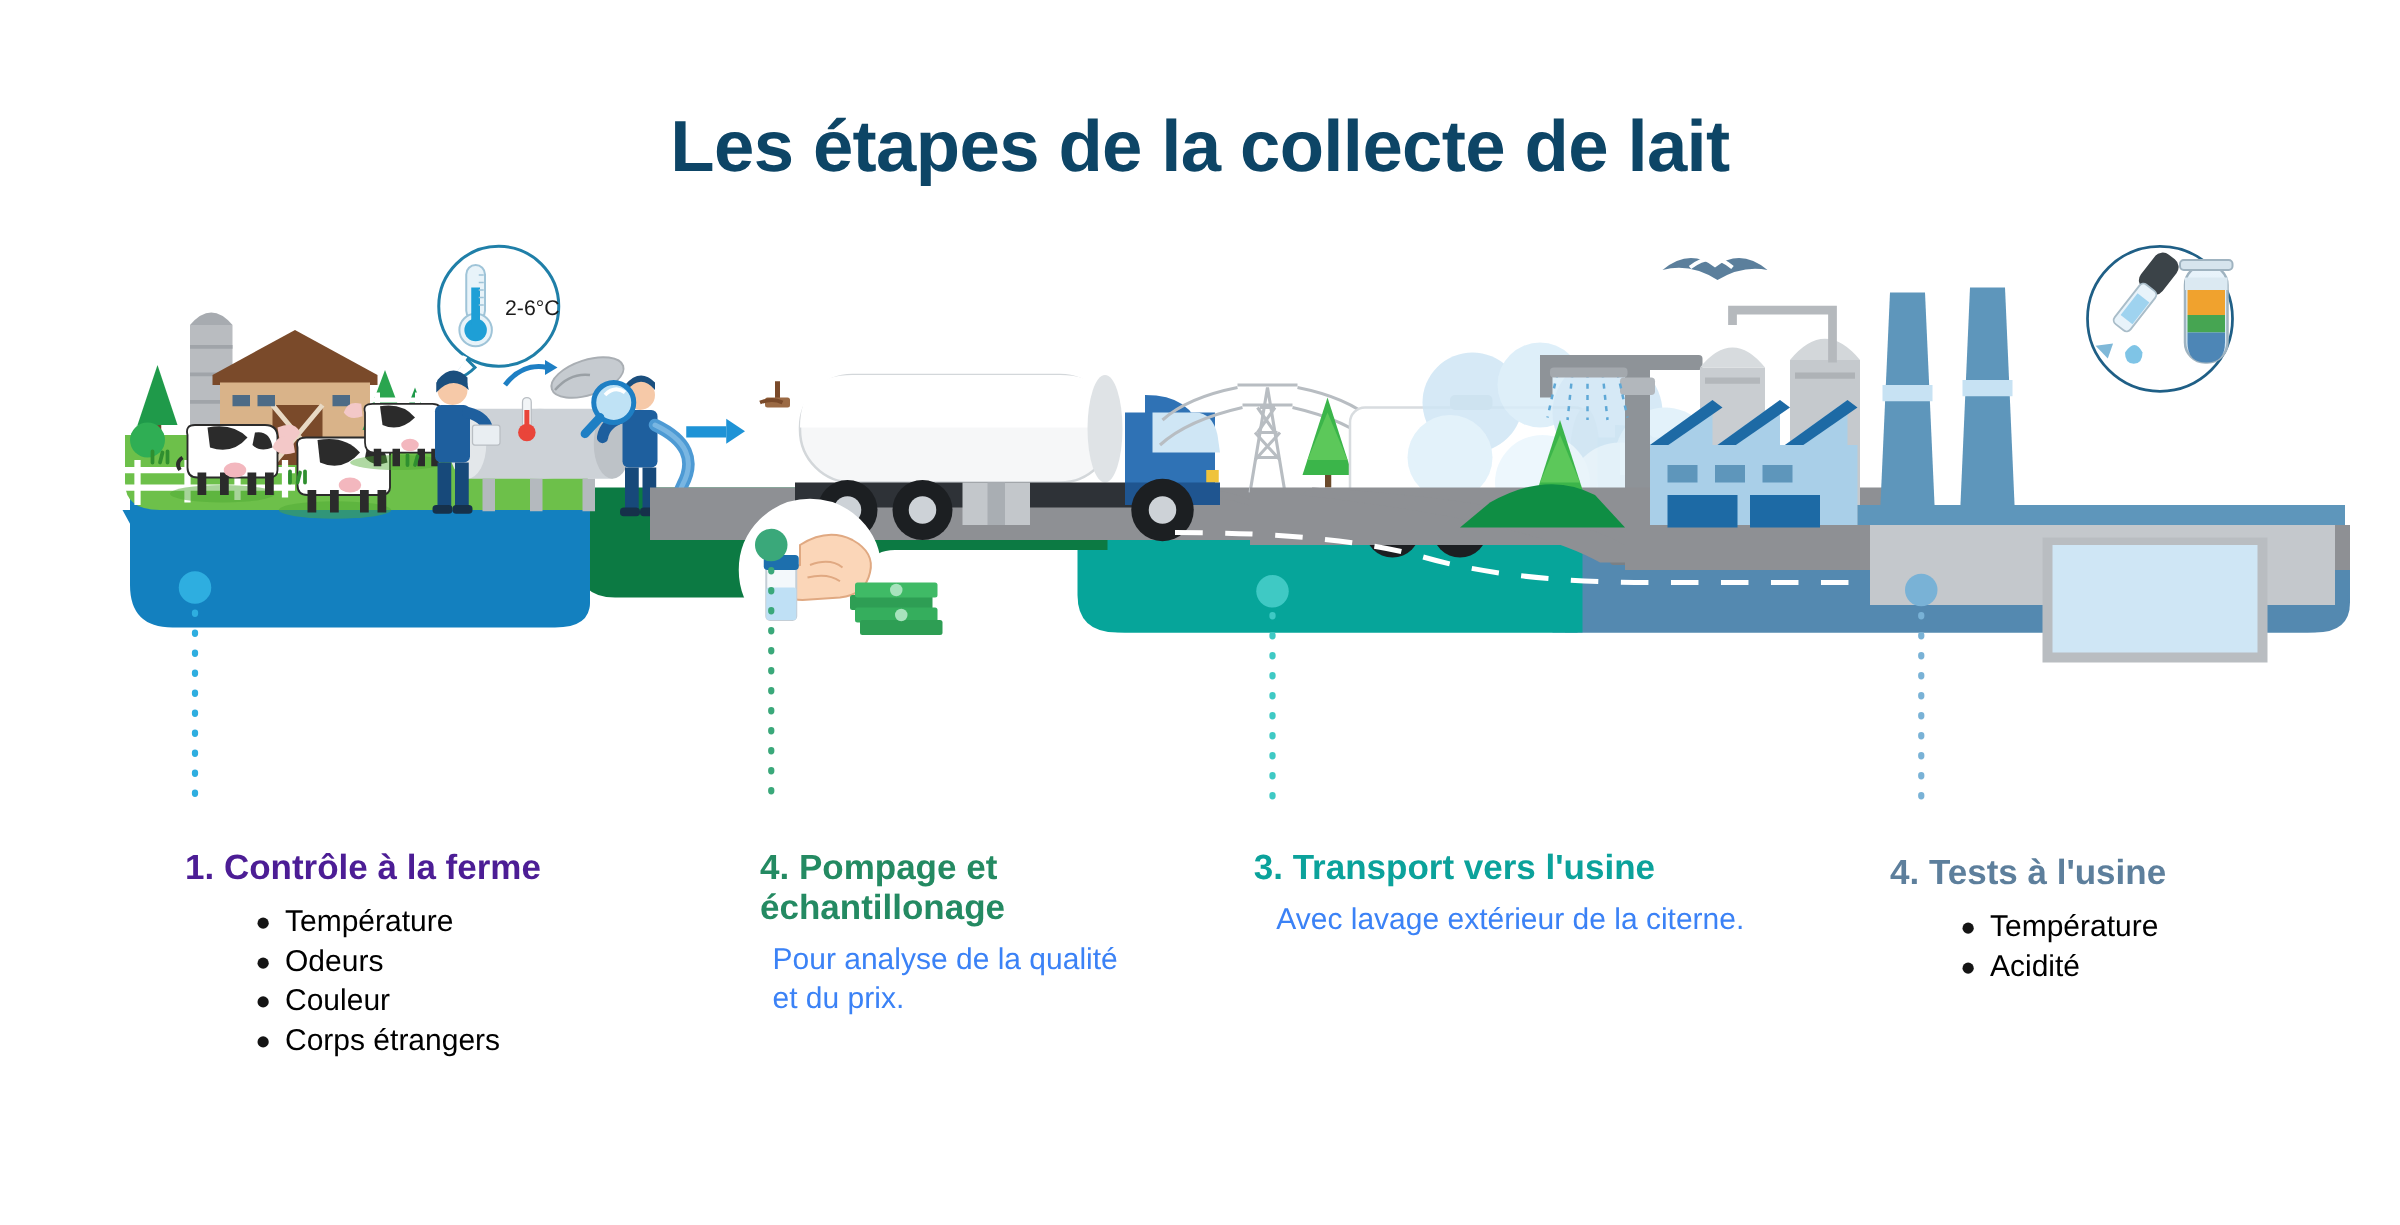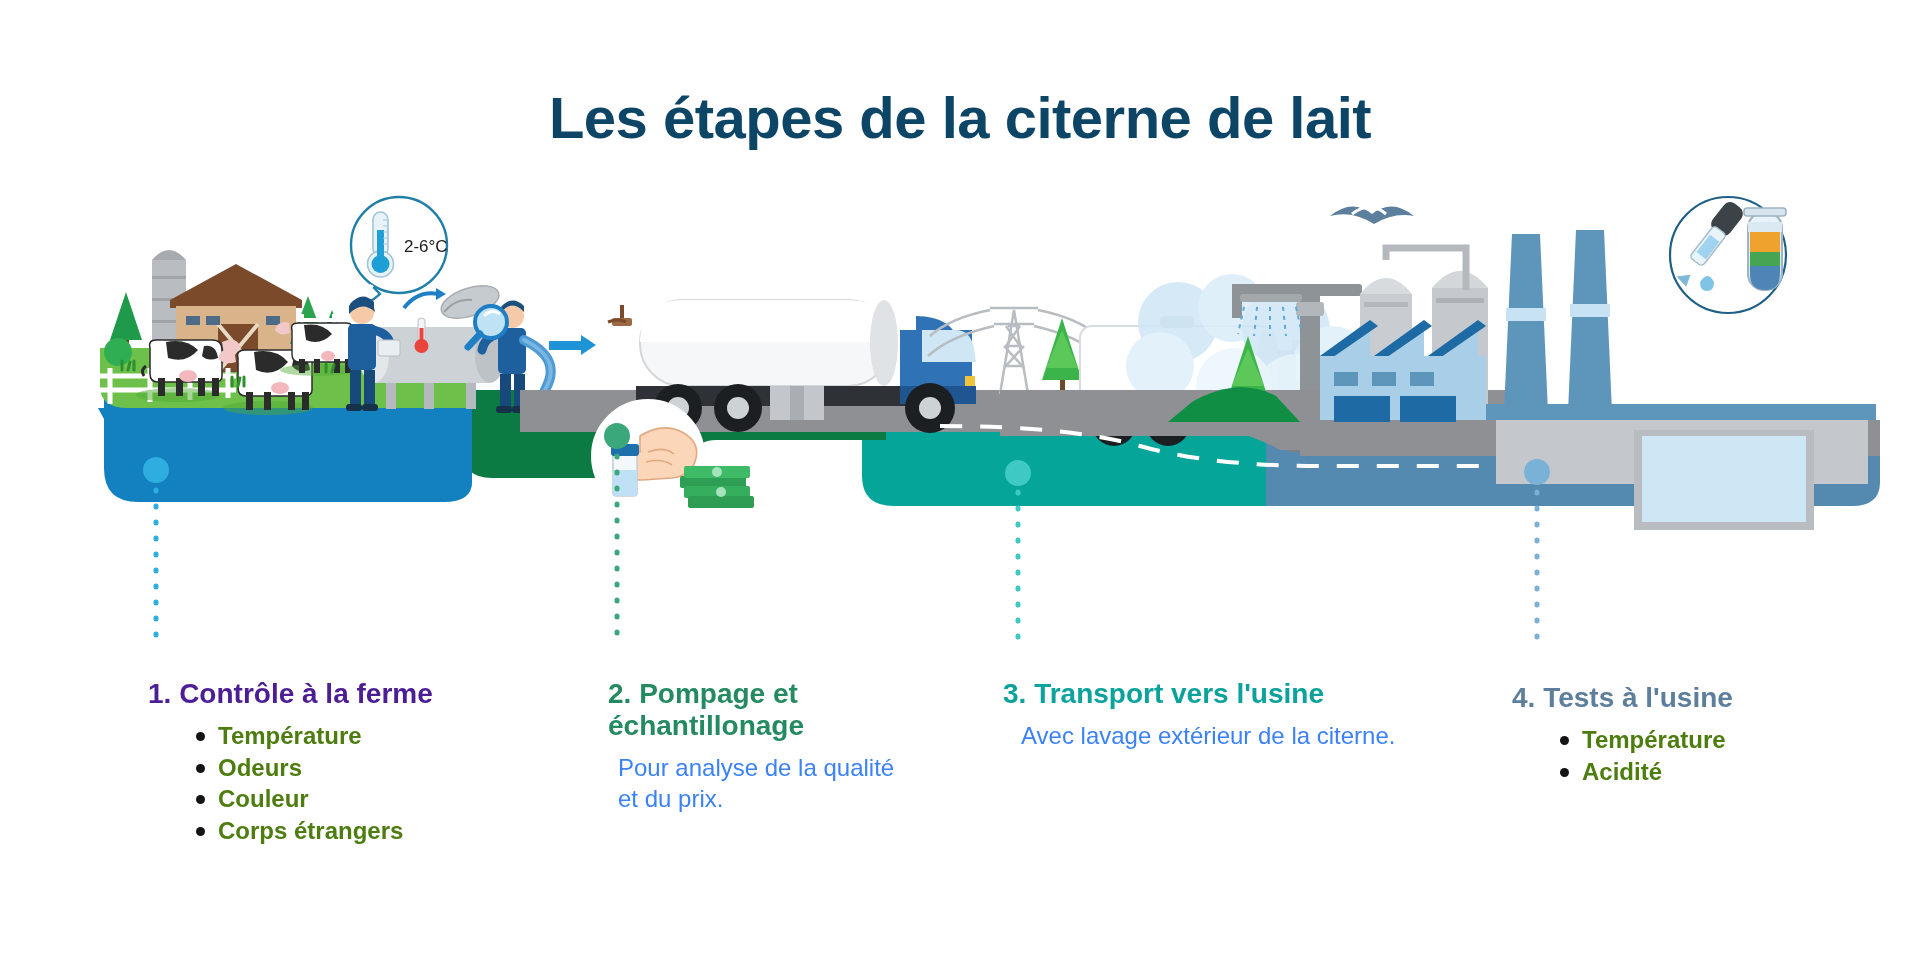--- a/index.html
+++ b/index.html
@@ -33,24 +33,24 @@
     font-size:28px;font-weight:bold;line-height:1.14;
     margin:0 0 10px 0;
     font-family:"Liberation Sans", sans-serif;
   }
   .step-desc{
     font-size:24px;line-height:1.3;color:#3b82f6;margin:0;
     font-family:"Liberation Sans", sans-serif;
     font-weight:300;
   }
   .step-list{
-    margin:2px;padding:0 0 0 46px;list-style:none;
-    font-size:24px;line-height:1.32;color:#4d7c0f;
-    font-family:"Liberation Sans", sans-serif;
-    font-weight:700;
+    margin:12px;padding:0 0 0 46px;list-style:none;
+    font-size:24px;line-height:1.32;color:#000000;
+    font-family:"Liberation Sans", sans-serif;
+    font-weight:400;
   }
   .step-list li{position:relative;padding-left:22px;}
   .step-list li:before{
     content:"";position:absolute;left:0;top:12px;
     width:9px;height:9px;border-radius:50%;background:#141414;
   }
   #step-1{left:148px;top:678px;width:420px;}
   #step-2{left:608px;top:678px;width:290px;}
   #step-3{left:1003px;top:678px;width:400px;}
   #step-4{left:1512px;top:682px;width:380px;}
@@ -70,21 +70,21 @@
     position:absolute;left:92px;top:38px;
     font-size:14.5px;color:#d9a830;letter-spacing:5.2px;
     font-family:"Liberation Sans", sans-serif;
   }
 </style>
 </head>
 <body>
 
 <div class="stage">
 
-  <div id="page-title">Les étapes de la citerne de lait</div>
+  <div id="page-title">Les étapes de la collecte de lait</div>
 
   <div id="scene">
   <svg width="1920" height="470" viewBox="0 0 1920 470" xmlns="http://www.w3.org/2000/svg">
     <defs>
       <clipPath id="labWin">
             <rect x="1638" y="444" width="172" height="92"></rect>
           </clipPath>
       <linearGradient id="tubeG" x1="0" y1="0" x2="0" y2="1">
         <stop offset="0%" stop-color="#eaf4fb"></stop>
             <stop offset="100%" stop-color="#cfe6f5"></stop>
@@ -516,21 +516,21 @@
     <h2 class="step-title" style="color:#4c1d95">1. Contrôle à la ferme</h2>
     <ul class="step-list">
       <li>Température</li>
       <li>Odeurs</li>
       <li>Couleur</li>
       <li>Corps étrangers</li>
     </ul>
   </div>
 
   <div class="step" id="step-2">
-    <h2 class="step-title" style="color:#248a62">2. Pompage et échantillonage</h2>
+    <h2 class="step-title" style="color:#248a62">4. Pompage et échantillonage</h2>
     <p class="step-desc">Pour analyse de la qualité et du prix.</p>
   </div>
 
   <div class="step" id="step-3">
     <h2 class="step-title" style="color:#0ba29b">3. Transport vers l'usine</h2>
     <p class="step-desc">Avec lavage extérieur de la citerne.</p>
   </div>
 
   <div class="step" id="step-4">
     <h2 class="step-title" style="color:#5d7f9c">4. Tests à l'usine</h2>

